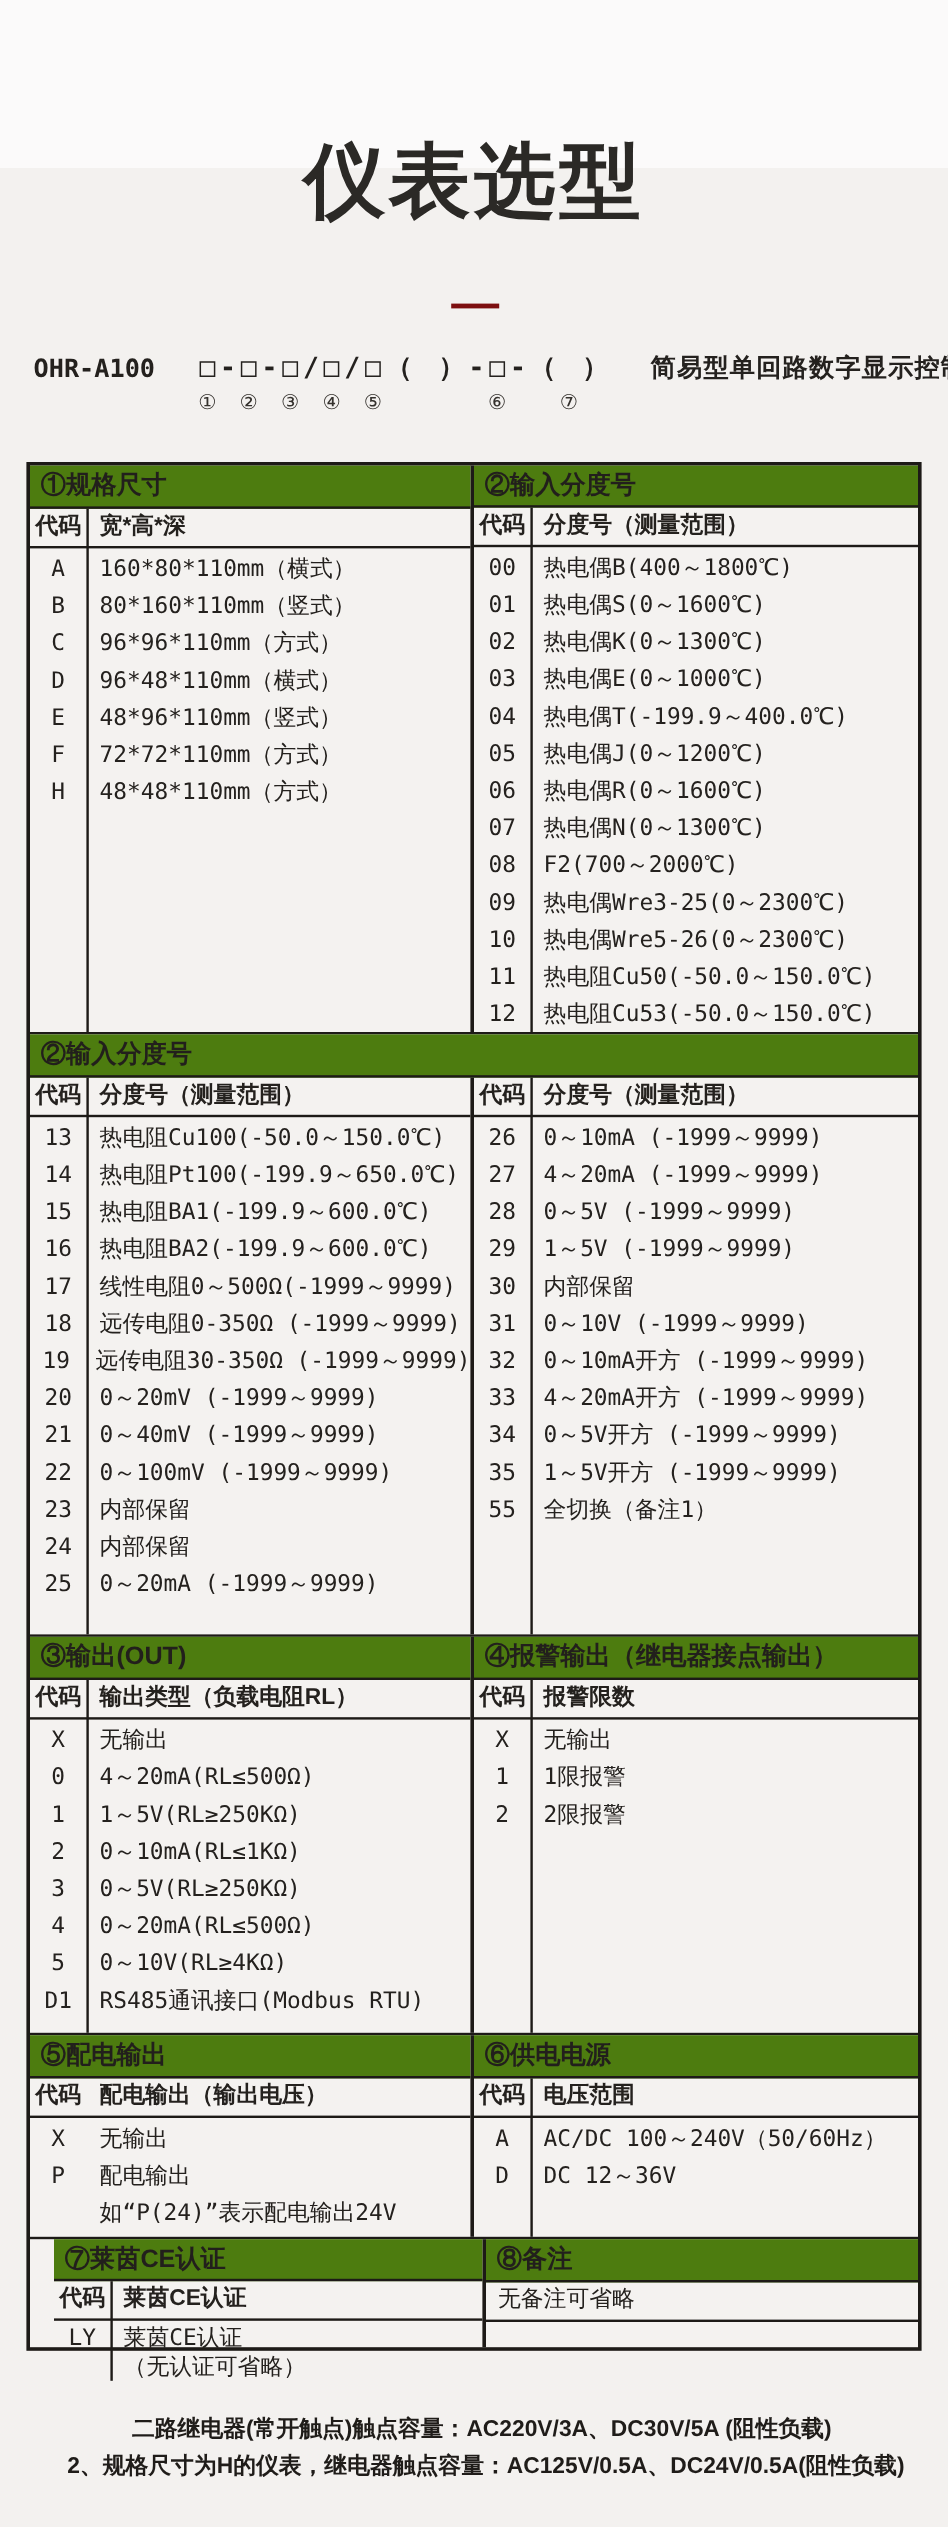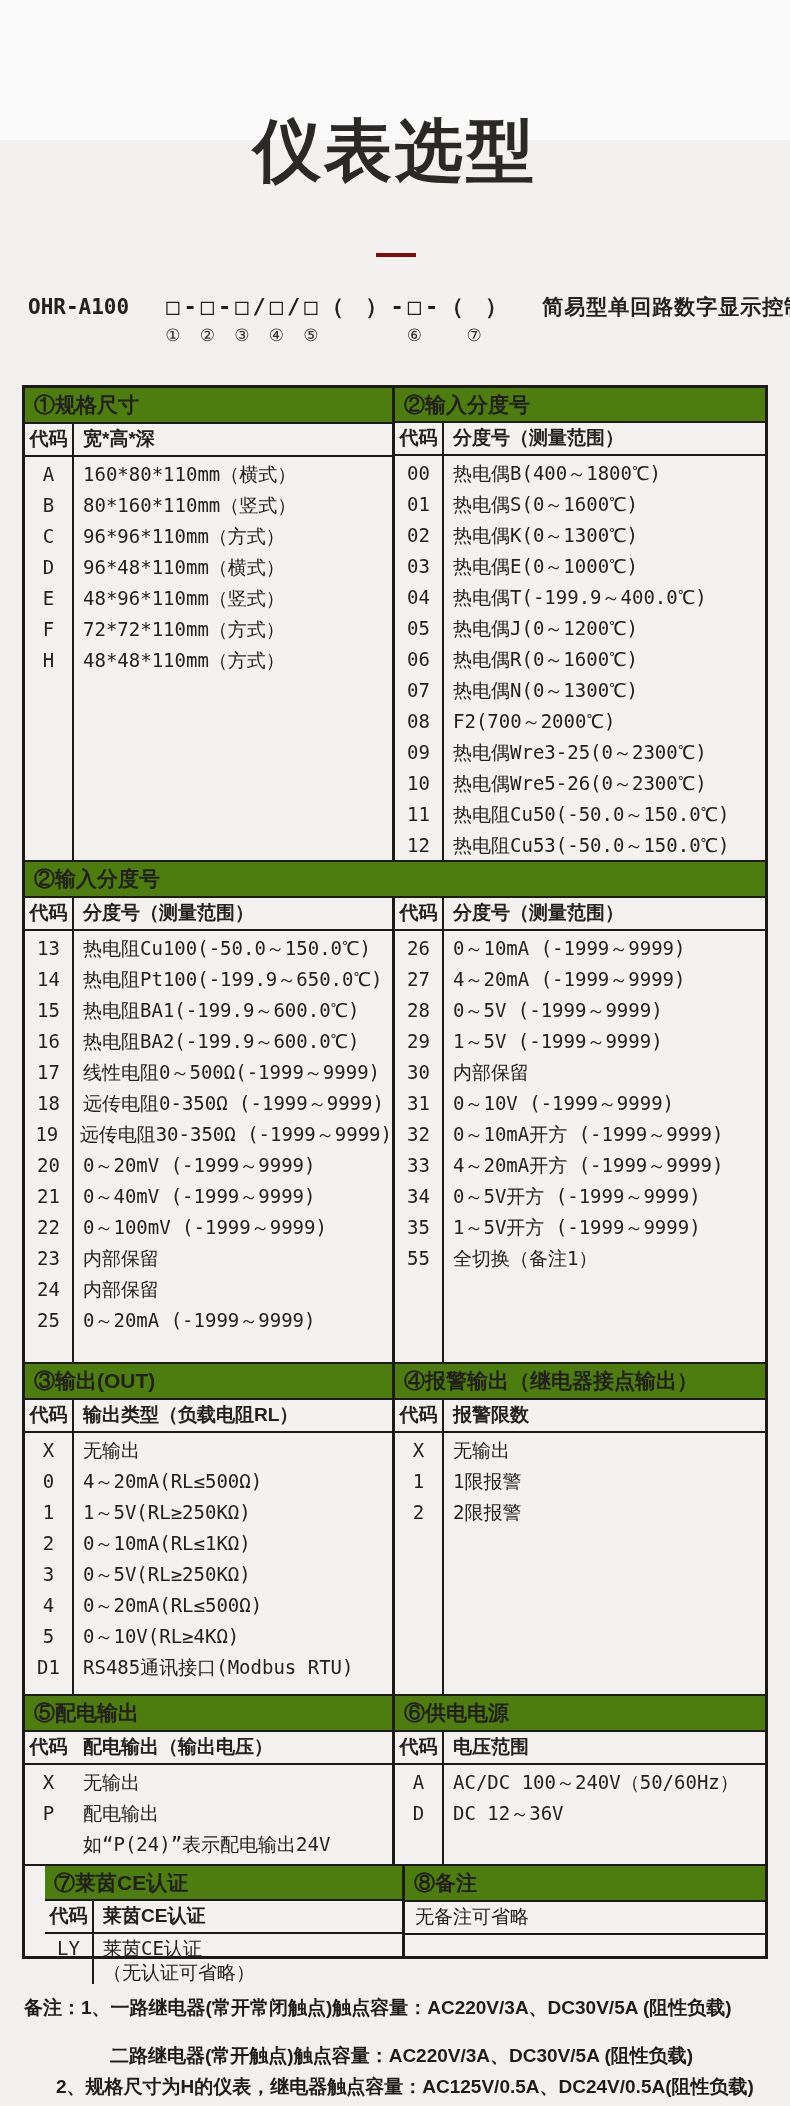--- a/index.html
+++ b/index.html
@@ -600,16 +600,15 @@
       <div class="sec-header">⑧备注</div>
       <div class="tbl">
         <div class="note-row">无备注可省略</div>
       </div>
     </div>
   </div>
 
 </div>
 
 <div class="footnotes">
-  <div class="fn fn1">备注：1、一路继电器(常开常闭触点)触点容量：AC220V/3A、DC30V/5A (阻性负载)</div>
   <div class="fn fn2">二路继电器(常开触点)触点容量：AC220V/3A、DC30V/5A (阻性负载)</div>
   <div class="fn fn3">2、规格尺寸为H的仪表，继电器触点容量：AC125V/0.5A、DC24V/0.5A(阻性负载)</div>
 </div>
 
 </body></html>

